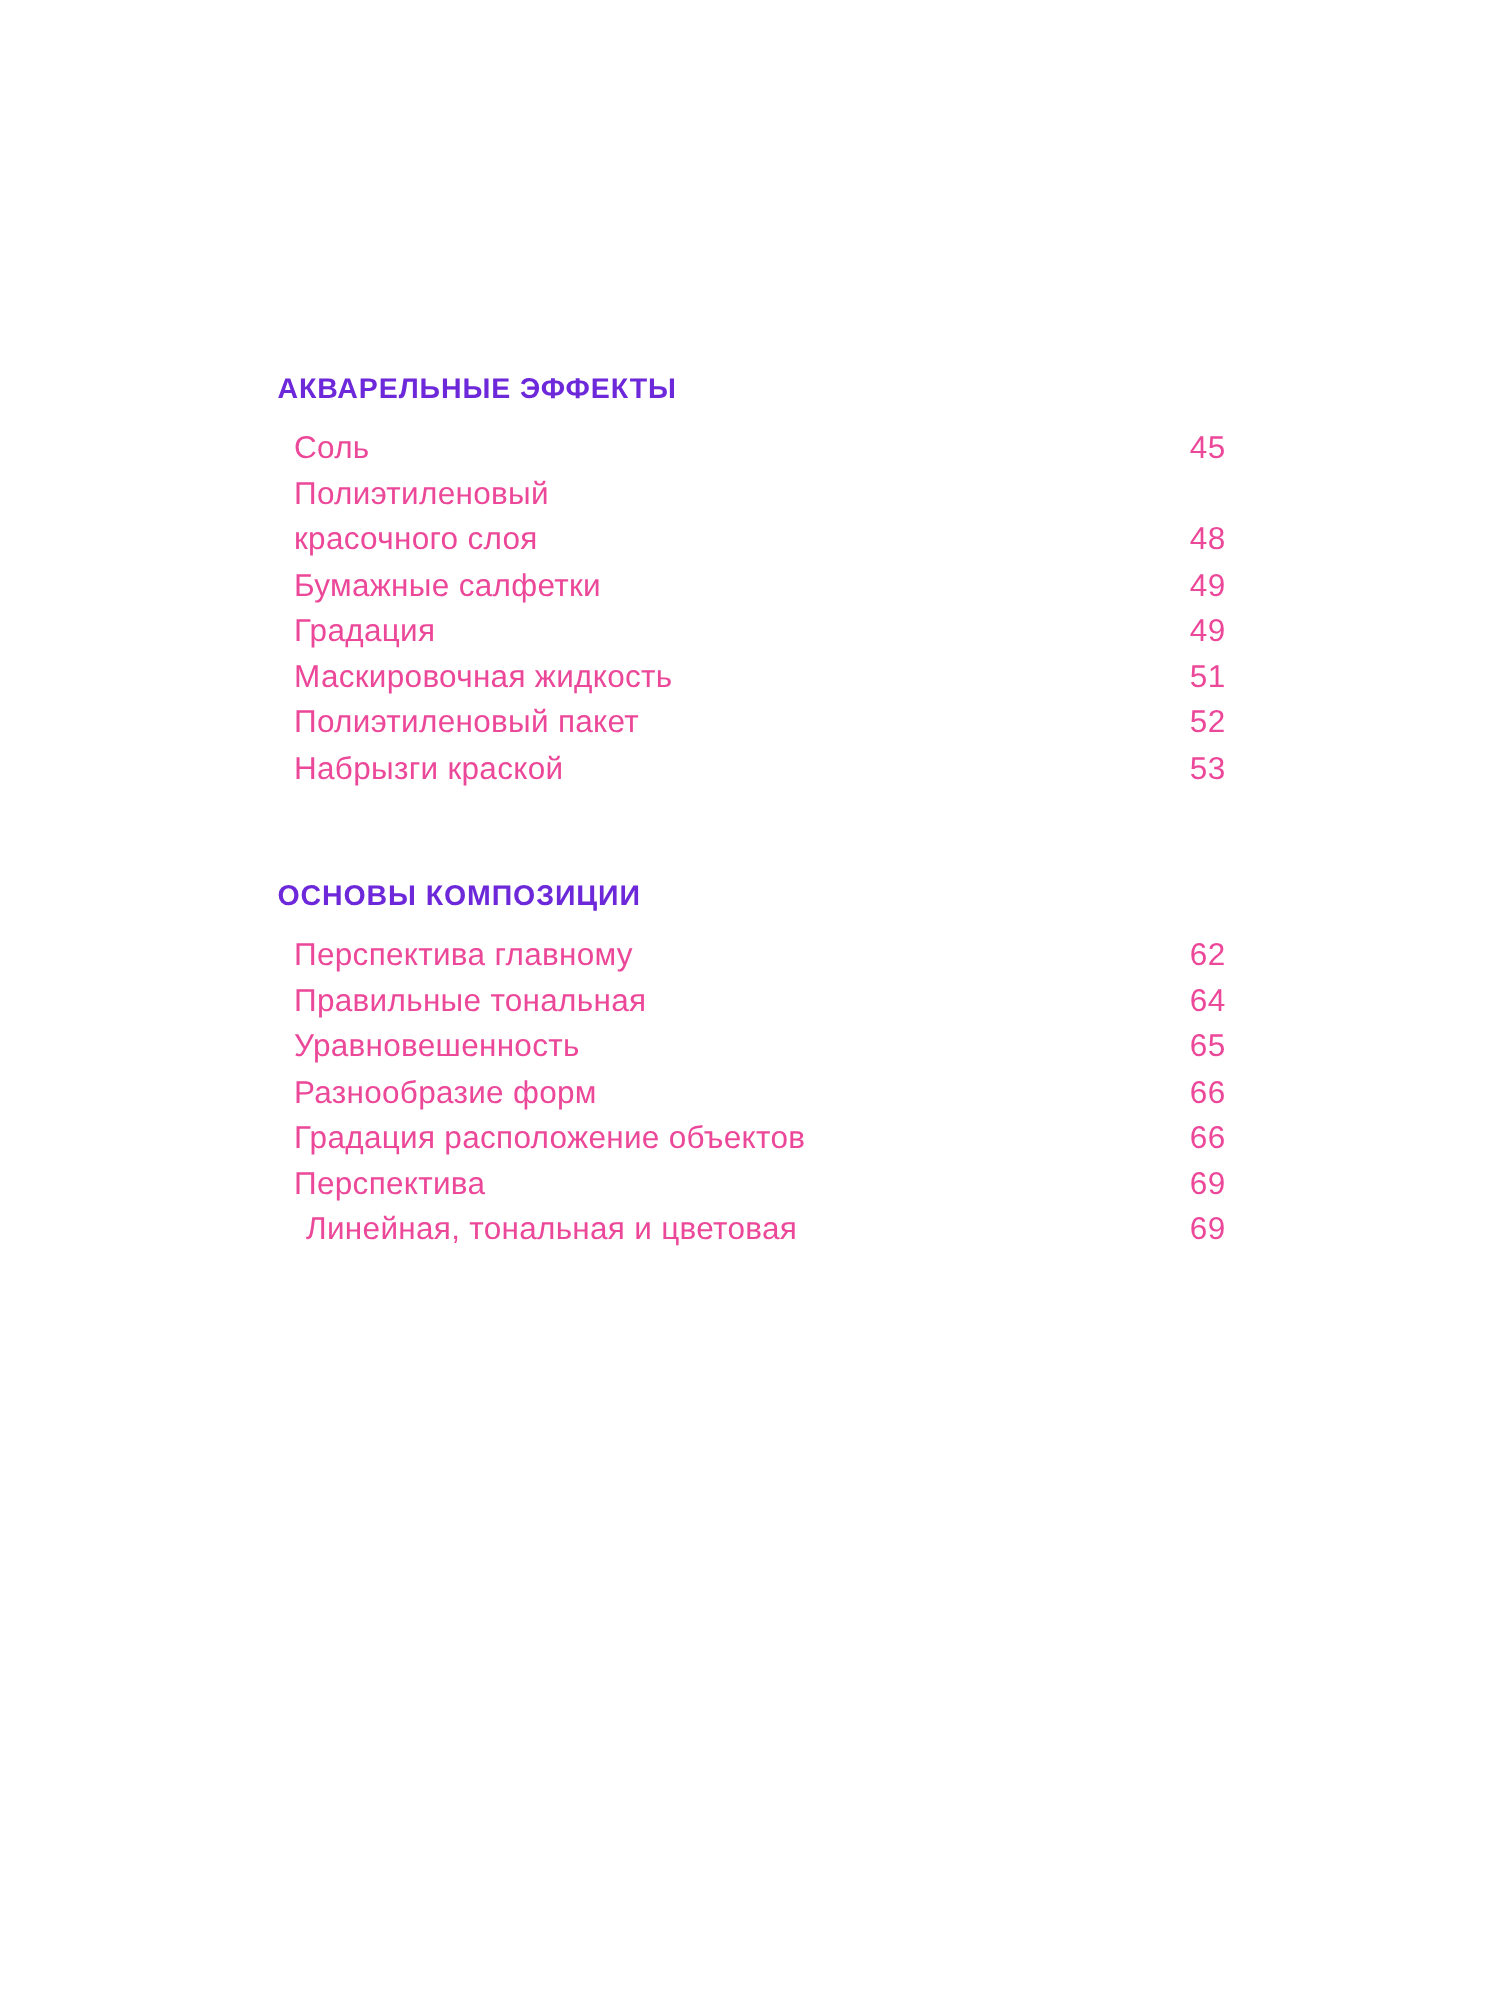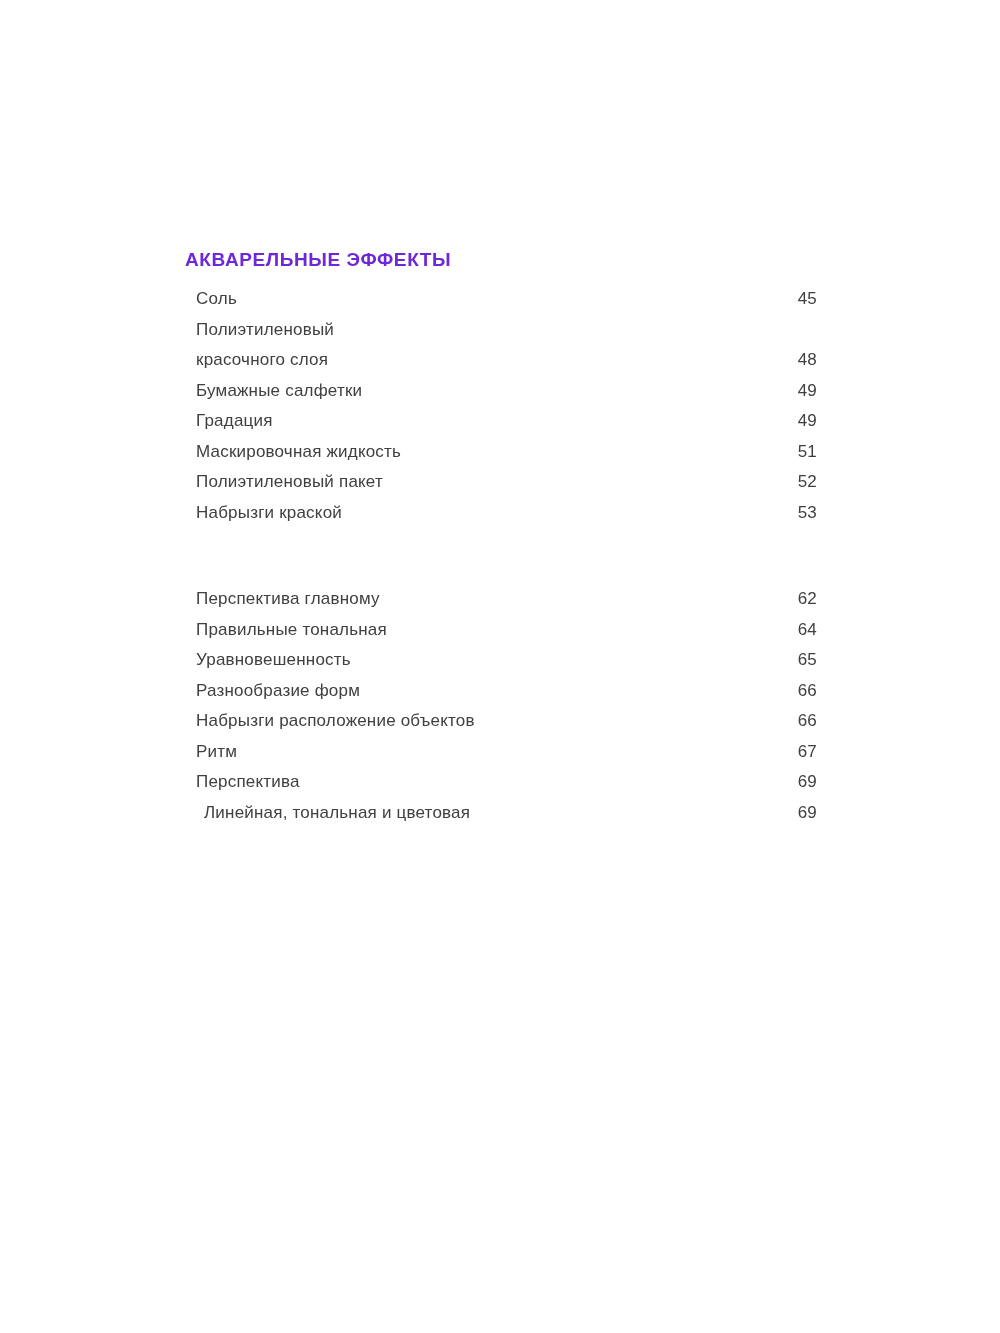--- a/index.html
+++ b/index.html
@@ -32,23 +32,23 @@
     margin: 0 0 0 0;
   }
   .section.second {
     margin-top: 56px;
   }
   .row {
     display: flex;
     justify-content: space-between;
     align-items: flex-end;
     padding-left: 11px;
-    font-size: 17px;
+    font-size: 21px;
     line-height: 30.5px;
-    color: #404040;
+    color: #ec4899;
     letter-spacing: 0.2px;
   }
   .row.indent {
     padding-left: 19px;
   }
   .row .label {
     white-space: pre-line;
   }
   .row .pagenum {
     flex: 0 0 auto;
@@ -88,44 +88,41 @@
       <span class="label">Полиэтиленовый пакет</span>
       <span class="pagenum">52</span>
     </div>
     <div class="row">
       <span class="label">Набрызги краской</span>
       <span class="pagenum">53</span>
     </div>
   </div>
 
   <div class="section second">
+    <h2 class="section-title">ОСНОВЫ КОМПОЗИЦИИ</h2>
 
     <div class="row">
       <span class="label">Перспектива главному</span>
       <span class="pagenum">62</span>
     </div>
     <div class="row">
       <span class="label">Правильные тональная</span>
       <span class="pagenum">64</span>
     </div>
     <div class="row">
       <span class="label">Уравновешенность</span>
       <span class="pagenum">65</span>
     </div>
     <div class="row">
       <span class="label">Разнообразие форм</span>
       <span class="pagenum">66</span>
     </div>
     <div class="row">
-      <span class="label">Набрызги расположение объектов</span>
+      <span class="label">Градация расположение объектов</span>
       <span class="pagenum">66</span>
-    </div>
-    <div class="row">
-      <span class="label">Ритм</span>
-      <span class="pagenum">67</span>
     </div>
     <div class="row">
       <span class="label">Перспектива</span>
       <span class="pagenum">69</span>
     </div>
     <div class="row indent">
       <span class="label">Линейная, тональная и цветовая</span>
       <span class="pagenum">69</span>
     </div>
   </div>

